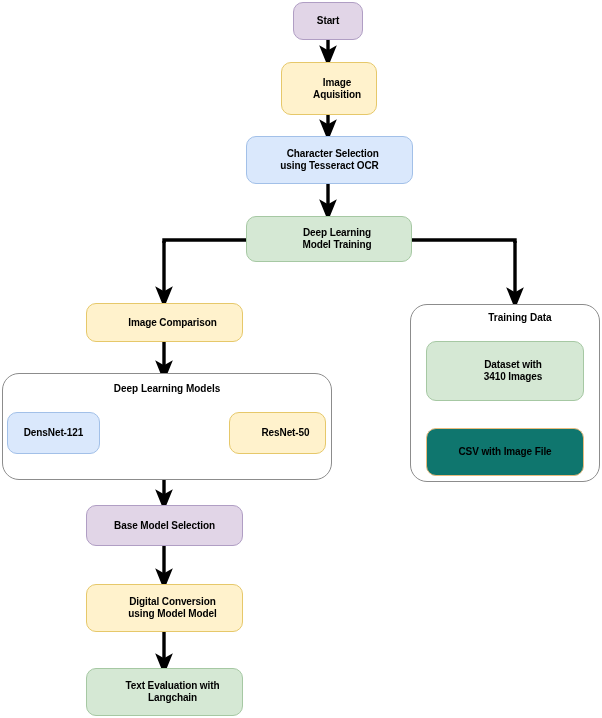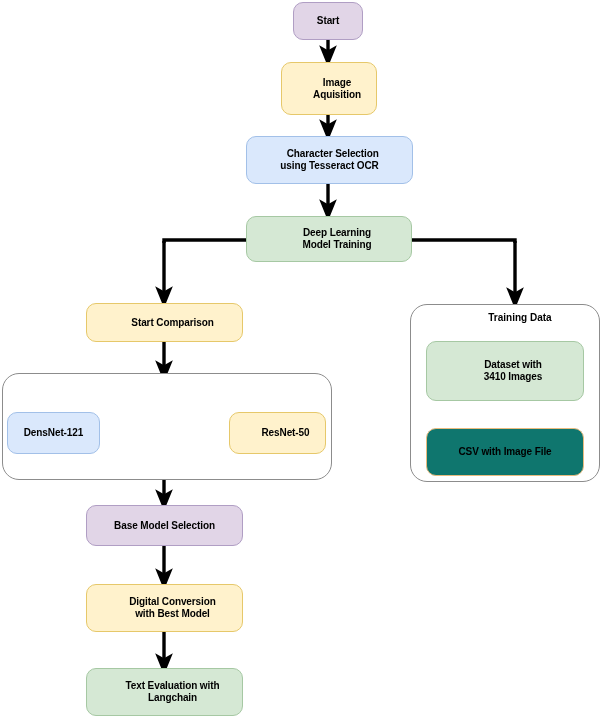--- a/index.html
+++ b/index.html
@@ -115,40 +115,43 @@
   </div>
 
   <div class="node green fs14" style="left:246px; top:216px; width:166px; height:46px;">
     <div>
       <span>Deep Learning</span>
       <span>Model Training</span>
     </div>
   </div>
 
   <div class="node yellow fs14" style="left:86px; top:303px; width:157px; height:39px;">
-    <span>Start Comparison</span>
+    <span>Image Comparison</span>
   </div>
 
   <div class="group-box" style="left:2px; top:373px; width:330px; height:107px;"></div>
+  <div class="group-title fs14" style="left:2px; top:383px; width:330px;">
+    <span>Deep Learning Models</span>
+  </div>
 
   <div class="node blue fs14" style="left:7px; top:412px; width:93px; height:42px;">
     <span>DensNet-121</span>
   </div>
   <div class="node yellow fs14" style="left:229px; top:412px; width:97px; height:42px;">
     <span>ResNet-50</span>
   </div>
 
   <div class="node purple fs14" style="left:86px; top:505px; width:157px; height:41px;">
     <span>Base Model Selection</span>
   </div>
 
   <div class="node yellow fs14" style="left:86px; top:584px; width:157px; height:48px;">
     <div>
       <span>Digital Conversion</span>
-      <span>with Best Model</span>
+      <span>using Model Model</span>
     </div>
   </div>
 
   <div class="node green fs14" style="left:86px; top:668px; width:157px; height:48px;">
     <div>
       <span>Text Evaluation with</span>
       <span>Langchain</span>
     </div>
   </div>
 

